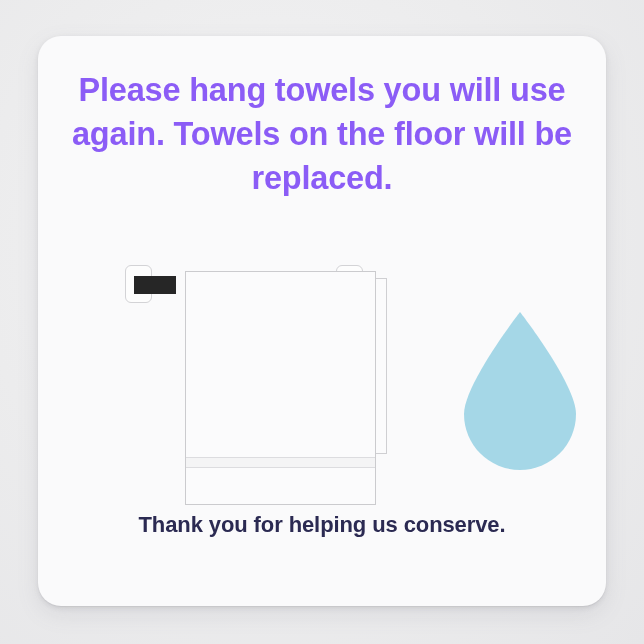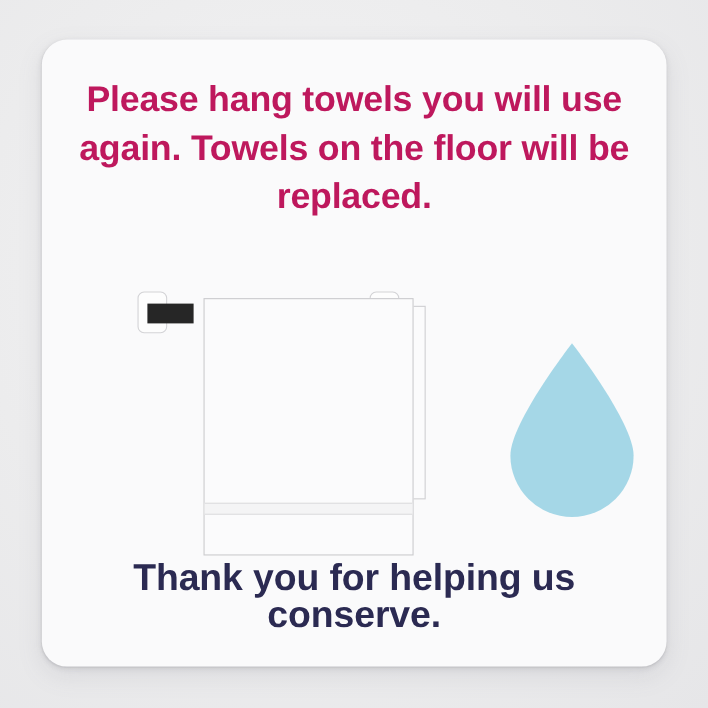--- a/index.html
+++ b/index.html
@@ -40,36 +40,36 @@
     overflow: hidden;
   }
 
   
   #headline {
     position: absolute;
     left: 28px;
     top: 32px;
     width: 512px;
     text-align: center;
-    color: #be185d;
+    color: #8b5cf6;
     font-size: 32.5px;
     font-weight: bold;
     line-height: 44px;
     letter-spacing: -0.2px;
   }
 
   
   #footer-line {
     position: absolute;
     left: 24px;
     top: 472px;
     width: 520px;
     text-align: center;
     color: #2b2a52;
-    font-size: 34px;
+    font-size: 22px;
     font-weight: bold;
     line-height: 34px;
     letter-spacing: -0.1px;
   }
 
   
   #towel-illustration {
     position: absolute;
     left: 40px;
     top: 188px;

